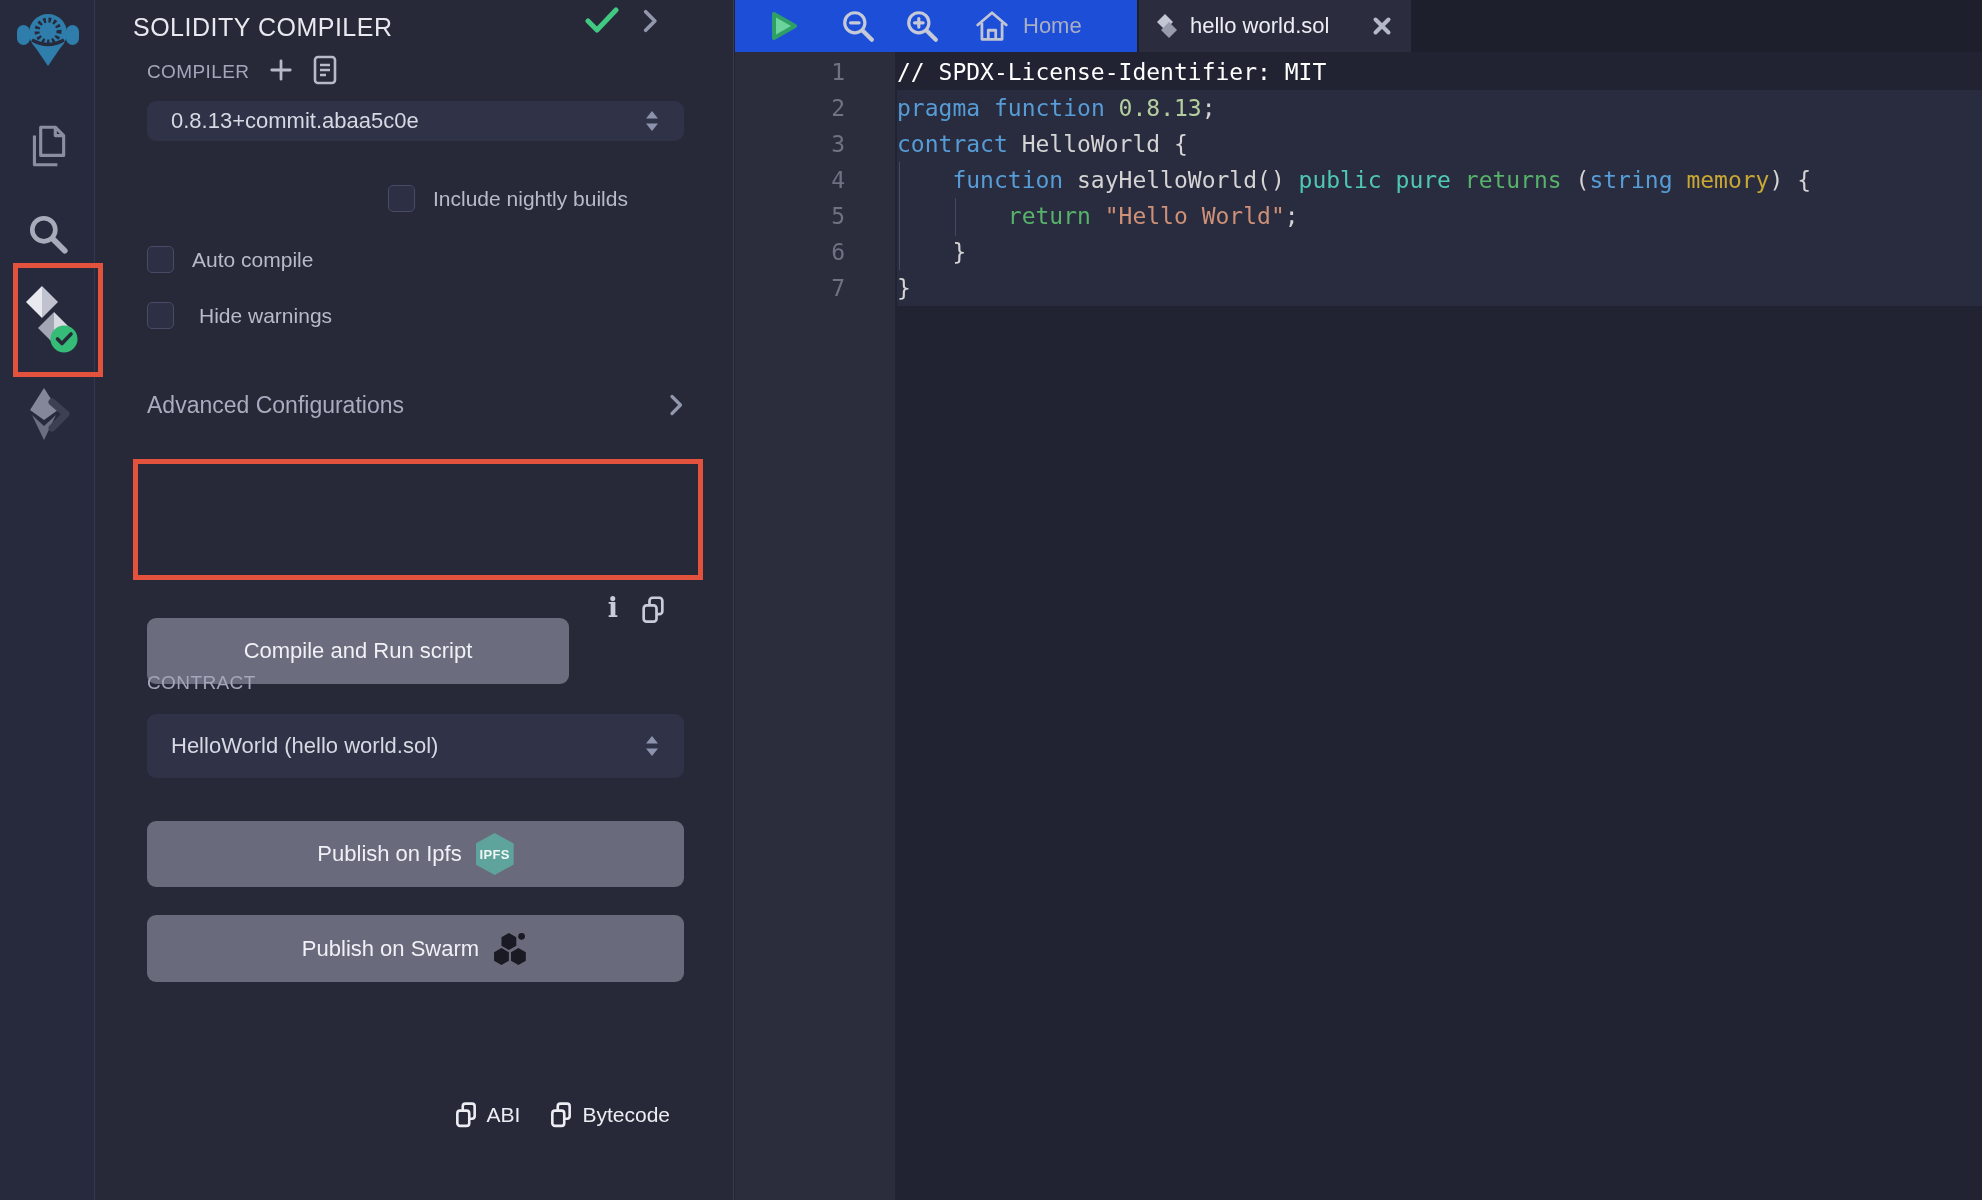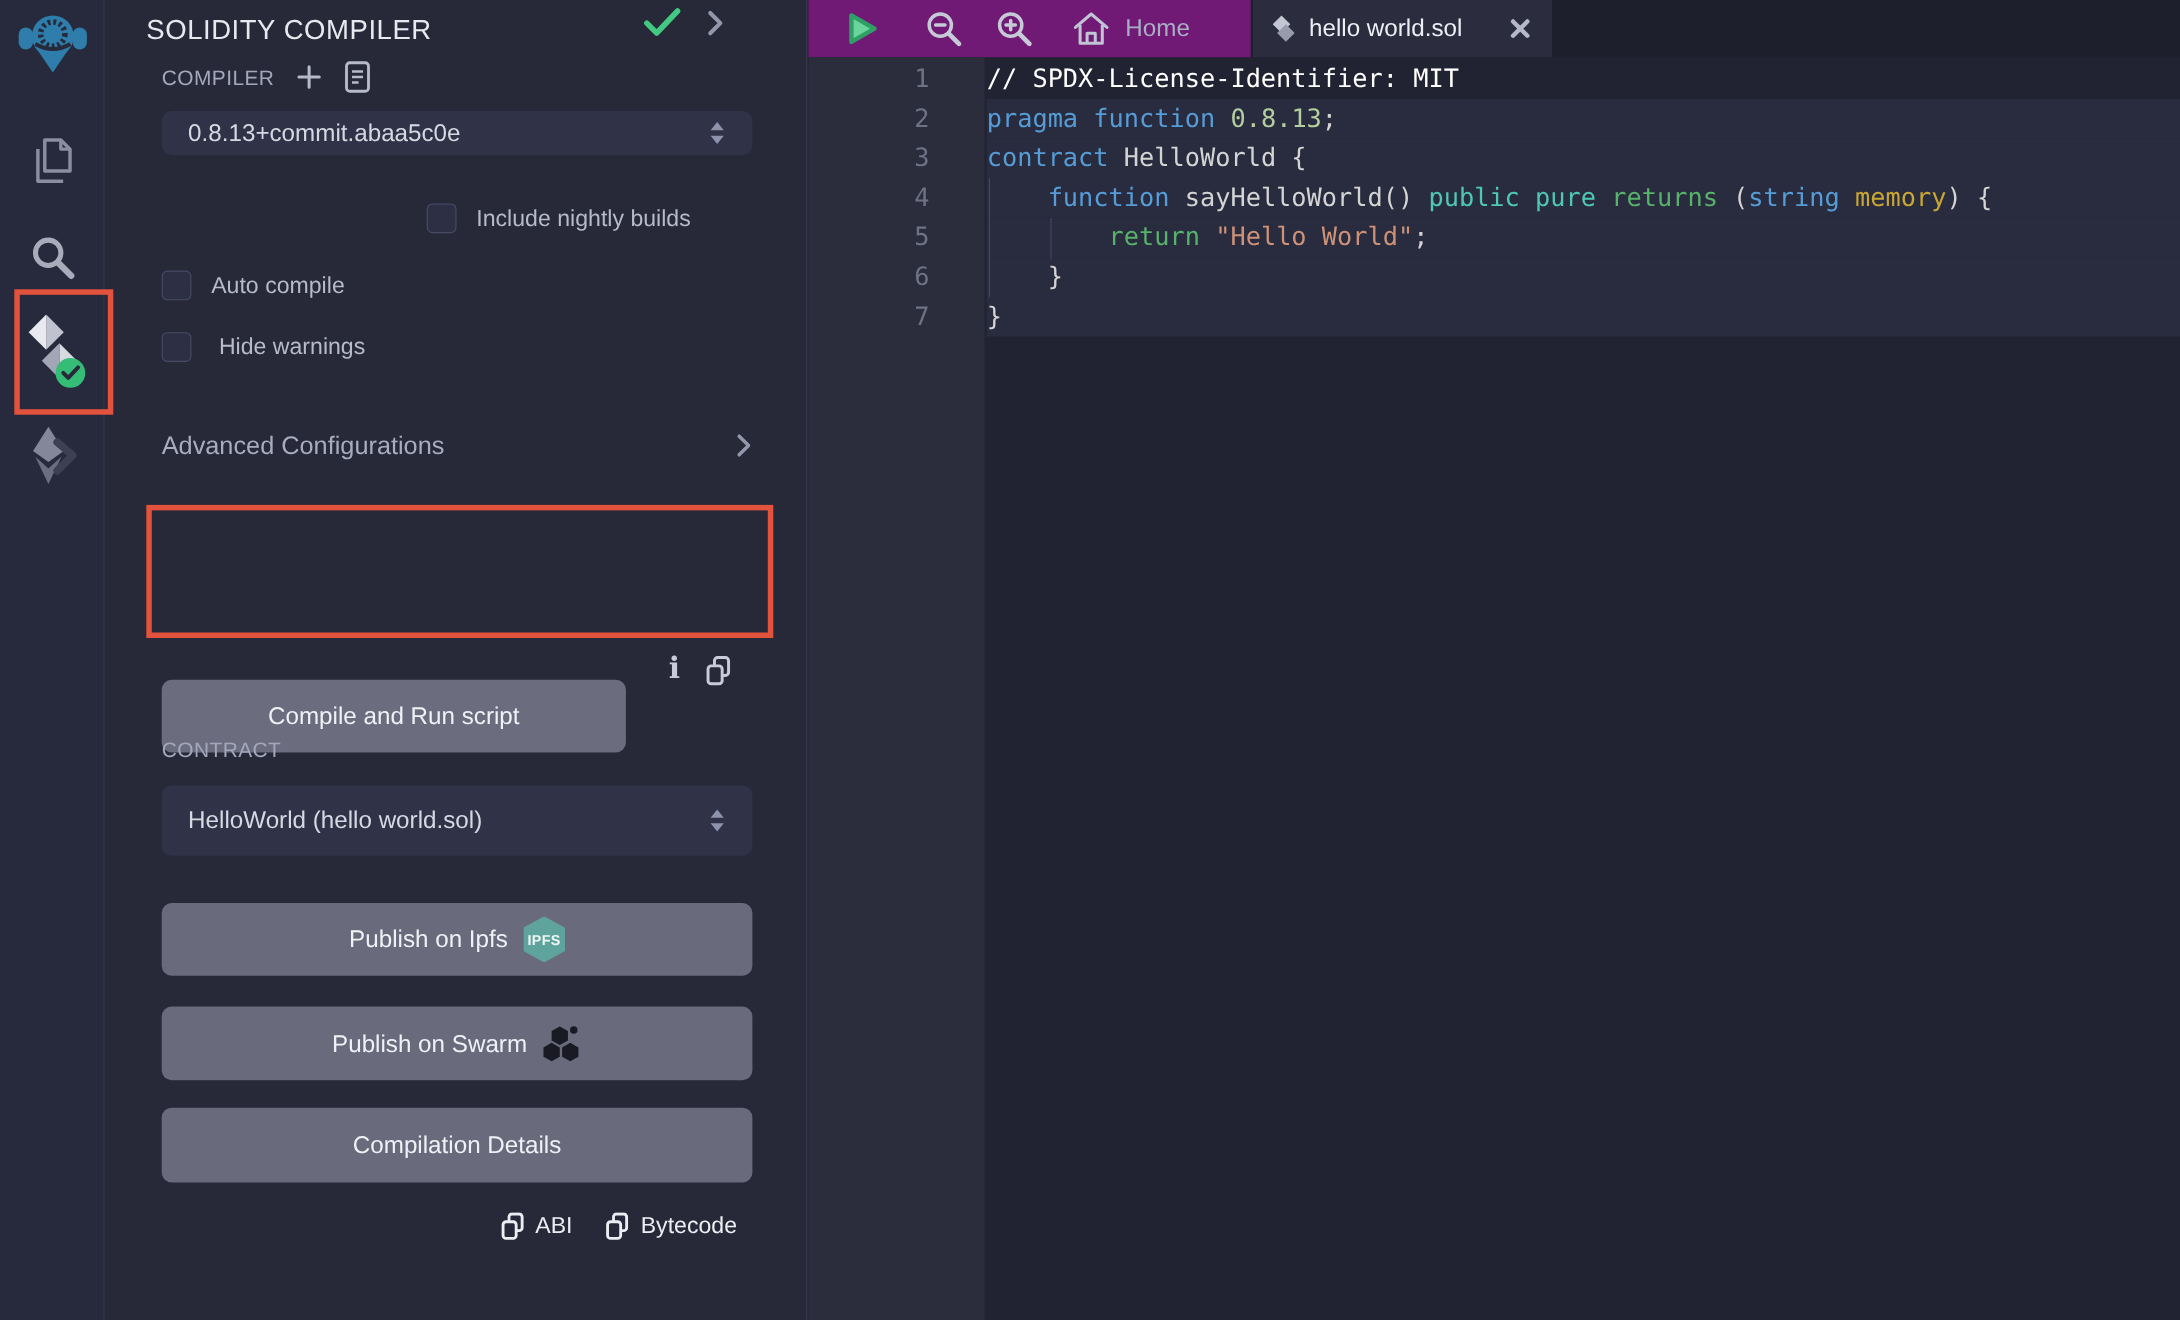--- a/index.html
+++ b/index.html
@@ -65,21 +65,21 @@
               display:flex; align-items:center; justify-content:center; }
   .ipfs-hex span { font-size:13px; font-weight:bold; color:#eef6f5; letter-spacing:.3px; }
 
   #abi-row { position:absolute; right:63px; top:1102px; display:flex; align-items:center; gap:30px; }
   .abi-item { display:flex; align-items:center; gap:10px; cursor:pointer; }
   .abi-item span { font-size:21px; color:#eceef3; font-weight:500; }
 
   
   #editor { position:absolute; left:735px; top:0; right:0; height:1200px; background:#222332; }
   #tabbar { position:absolute; left:0; top:0; right:0; height:52px; background:#1e1f2d; }
-  #toolseg { position:absolute; left:0; top:0; width:402px; height:52px; background:#701a75;
+  #toolseg { position:absolute; left:0; top:0; width:402px; height:52px; background:#1d4ed8;
              display:flex; align-items:center; }
   .tool-icon { display:flex; align-items:center; justify-content:center; cursor:pointer; }
   #tool-play { margin-left:34px; }
   #tool-zoomout { margin-left:42px; }
   #tool-zoomin { margin-left:30px; }
   #home-tab { margin-left:36px; display:flex; align-items:center; gap:14px; cursor:pointer; }
   #home-tab span { font-size:22px; color:#a9aec3; }
   #file-tab { position:absolute; left:404px; top:0; width:272px; height:52px; background:#2b2d3f;
               display:flex; align-items:center; padding:0 18px; gap:13px; cursor:pointer; }
   #file-tab .tab-label { font-size:22px; color:#eceef4; flex:1; }
@@ -241,23 +241,20 @@
     <div class="btn" id="btn-swarm">
       <span>Publish on Swarm</span>
       <svg width="36" height="34" viewBox="0 0 34 32">
         <polygon points="15,1 22,5 22,13 15,17 8,13 8,5" fill="#191a23"></polygon>
         <polygon points="8,15 15,19 15,27 8,31 1,27 1,19" fill="#191a23"></polygon>
         <polygon points="24,15 31,19 31,27 24,31 17,27 17,19" fill="#191a23"></polygon>
         <circle cx="27" cy="4" r="3.2" fill="#191a23"></circle>
       </svg>
     </div>
 
-    <div class="btn" id="btn-details">
-      <span>Compilation Details</span>
-    </div>
 
     <div id="abi-row">
       <div class="abi-item">
         <svg width="22" height="26" viewBox="0 0 20 24">
           <rect x="7" y="1.5" width="11" height="14" rx="2.5" fill="none" stroke="#eceef3" stroke-width="2.4"></rect>
           <rect x="2" y="8" width="11" height="14" rx="2.5" fill="#272939" stroke="#eceef3" stroke-width="2.4"></rect>
         </svg>
         <span>ABI</span>
       </div>
       <div class="abi-item">

